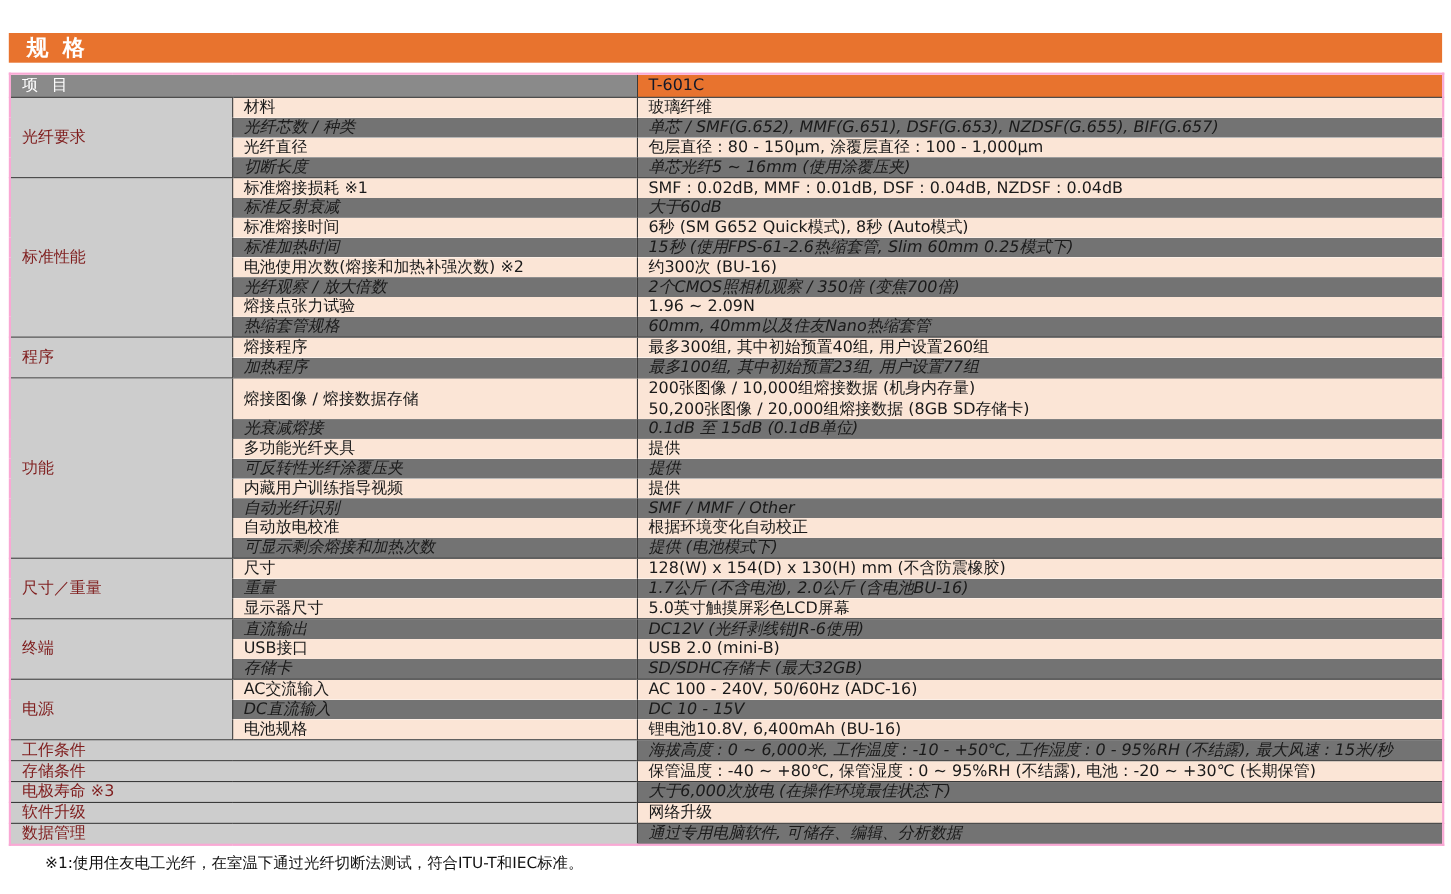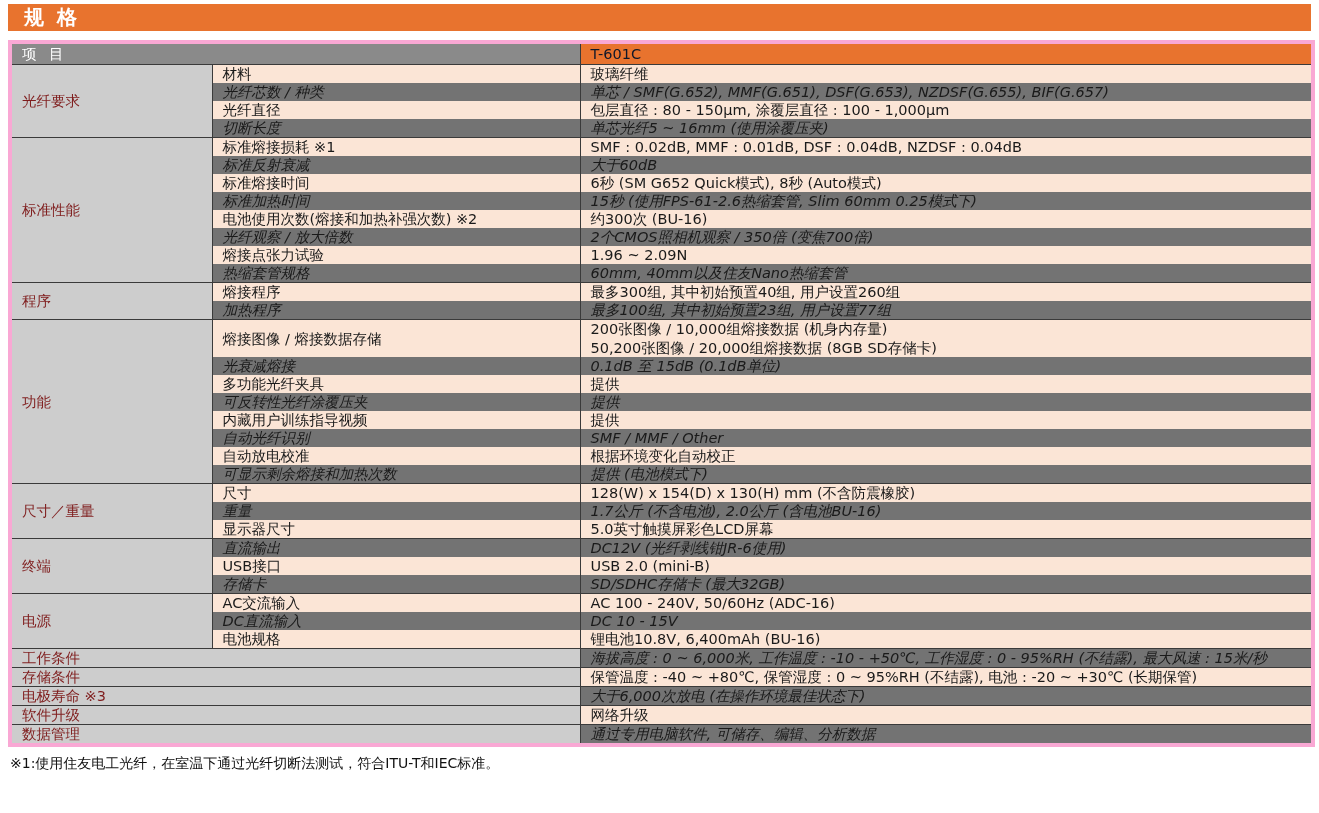--- a/index.html
+++ b/index.html
@@ -9,45 +9,46 @@
     width:1319px; height:813px; overflow:hidden;
   }
   .wrap { padding:4px 8px 0 8px; }
 
   .titlebar {
     width:1303px; height:27px; line-height:27px;
     background:#E8732E; color:#ffffff;
     font-size:20px; font-weight:bold; letter-spacing:3px;
     padding-left:16px; box-sizing:border-box;
     margin-bottom:9px;
+    margin-top:26px;
   }
 
   table.spec {
     border-collapse:collapse; table-layout:fixed;
     width:1303px;
-    border:4px solid #f9a8d4;
+    border:2px solid #f9a8d4;
   }
   .spec th, .spec td {
     font-size:14.5px; font-weight:normal; text-align:left;
     padding:0 10px; height:18px; line-height:18px;
     overflow:hidden; white-space:nowrap;
     vertical-align:middle;
   }
   .spec th { height:20px; line-height:20px; }
   .th-item { background:#8A8A8A; color:#ffffff; font-weight:600; letter-spacing:4px; }
   .th-model { background:#E8732E; color:#0f172a; font-weight:bold; font-size:15.5px; }
   .cat { background:#CDCDCD; color:#7f1d1d; }
   .peach { background:#FBE5D6; }
   .white { background:#737373;font-style:italic; }
   .vb { border-left:1.5px solid #3a3a3a; }
   tr.sec > th, tr.sec > td { border-top:1.5px solid #3a3a3a;margin-top:12px; }
   td.multi { height:auto; line-height:18.5px; }
 
   .footnotes { margin-top:7px; padding-left:2px; }
-  .footnote { font-size:14px; line-height:19.5px; color:#111111; }
+  .footnote { font-size:14px; line-height:19.5px; color:#111111;margin-left:31px; }
 </style>
 </head>
 <body>
 
 <div class="wrap">
 
   <div class="titlebar">规 格</div>
 
   <table class="spec">
     <colgroup>

